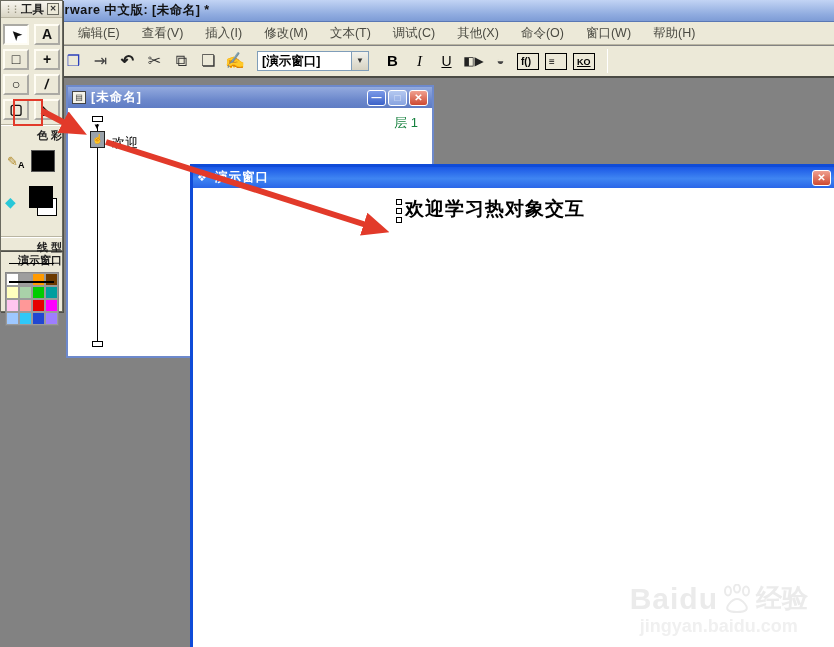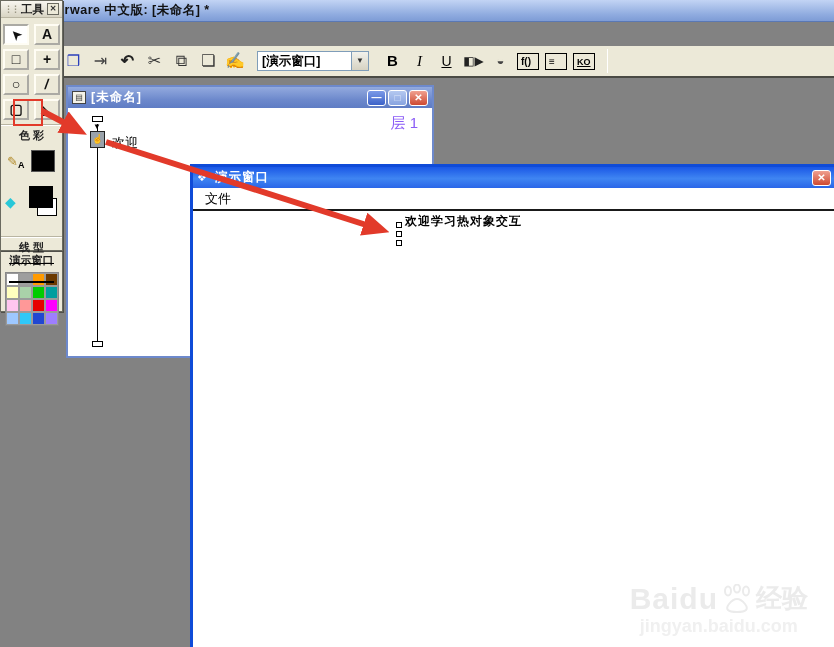--- a/index.html
+++ b/index.html
@@ -59,21 +59,21 @@
   .icon-grid { display:grid; grid-template-columns:26px 26px; gap:3px 5px; justify-content:center; padding-top:5px; }
   .pal-btn { width:26px; height:22px; background:#ece9d8; border:2px outset #fffdf4;
     font-size:13px; line-height:18px; text-align:center; color:#1a1a1a; cursor:default; position:relative; }
   .pal-btn.selected { border-style:inset; background:#dfdbca; }
   [data-name="wait-icon"] span { font-size:5.5px; font-weight:bold; letter-spacing:0; }
   [data-name="knowledge-object-icon"] span, [data-name="knowledge-objects-icon"] span { font-size:9px; font-weight:bold; text-decoration:underline; }
   [data-name="calculation-icon"] span { font-weight:bold; }
   [data-name="interaction-icon"] span { font-weight:bold; font-size:12px; }
 
   .sect { margin-top:5px; border-top:1px solid #fff; box-shadow:0 -1px 0 #b9b5a2;
-    text-align:center; font-size:11px; font-weight:bold; color:#222; padding-top:2px; }
+    text-align:right; font-size:11px; font-weight:bold; color:#222; padding-top:2px; }
   .flag-row { margin:3px 4px 0; border:1px solid #b9b5a2; border-radius:2px; background:#f2efe2;
     display:flex; justify-content:space-around; padding:3px 2px; font-size:14px; }
   .color-grid { display:grid; grid-template-columns:repeat(4,13px); grid-auto-rows:13px;
     justify-content:center; margin-top:4px; border:1px solid #888; width:54px; margin-left:4px; }
   .color-cell { border:1px solid #9a9a9a; }
 
   .tool-grid { display:grid; grid-template-columns:26px 26px; gap:4px 5px; justify-content:center; padding-top:6px; }
   .tool-btn { width:26px; height:21px; background:#ece9d8; border:2px outset #fffdf4;
     font-size:14px; line-height:16px; text-align:center; font-weight:bold; color:#111; }
   .tool-btn.selected { border-style:inset; background:#fff; }
@@ -98,41 +98,41 @@
   .dw-icon { width:14px; height:13px; background:#f4f2e8; border:1px solid #444;
     font-size:8px; line-height:11px; text-align:center; color:#333; }
   .dw-title { color:#fff; font-weight:bold; font-size:12.5px; margin-left:5px; letter-spacing:1px; }
   .win-btns { margin-left:auto; display:flex; gap:2px; }
   .xp-btn { width:19px; height:16px; border-radius:3px; border:1px solid #fff;
     color:#fff; font-size:10px; line-height:14px; text-align:center; font-weight:bold; }
   .xp-min { background:linear-gradient(#7b9ae8,#3c62c8); }
   .xp-max { background:linear-gradient(#b4c8f0,#89a4e0); color:#dce6f8; }
   .xp-close { background:linear-gradient(#f0a090,#ce4a32); }
   .dw-body { position:relative; height:248px; background:#fff; }
-  .layer-label { position:absolute; right:14px; top:6px; font-size:15px; color:#8b5cf6; }
+  .layer-label { position:absolute; right:14px; top:6px; font-size:13px; color:#15803d; }
   .flowline { position:absolute; left:29px; top:16px; width:1px; height:222px; background:#000; }
   .flow-start { position:absolute; left:24px; top:8px; width:11px; height:6px; border:1px solid #000; background:#fff; }
   .flow-start-arrow { position:absolute; left:25px; top:14px; font-size:8px; color:#000; }
   .flow-display-icon { position:absolute; left:22px; top:23px; width:15px; height:17px;
     background:#9aa2aa; border:1px solid #222; color:#fff; font-size:9px; line-height:15px; text-align:center; }
   .flow-label { position:absolute; left:44px; top:26px; font-size:13px; color:#000; }
   .flow-end { position:absolute; left:24px; top:233px; width:11px; height:6px; border:1px solid #000; background:#fff; }
 
   
   #presWin { position:absolute; left:190px; top:164px; width:648px; height:490px;
     border:3px solid #0f4bd8; background:#fff; z-index:10; }
   .pw-titlebar { height:21px; background:linear-gradient(#1a57e6,#3f85f2 55%,#2a66e8);
     display:flex; align-items:center; padding:0 4px; }
   .pw-icon { color:#fff; font-size:11px; width:15px; }
   .pw-title { color:#fff; font-weight:bold; font-size:12.5px; margin-left:3px; letter-spacing:1px; }
   .pw-menubar { height:23px; background:#fff; border-bottom:2px solid #1a1a1a;
     display:flex; align-items:center; padding-left:12px; font-size:13px; color:#000; }
   .pw-body { position:relative; height:441px; background:#fff; }
   .sel-handle { position:absolute; width:6px; height:6px; border:1px solid #000; background:#fff; }
-  .content-text { position:absolute; left:212px; top:2px; font-size:12px; font-weight:bold;
+  .content-text { position:absolute; left:212px; top:8px; font-size:19px; font-weight:bold;
     color:#000; letter-spacing:1px; font-family:"Liberation Serif", serif; }
 
   
   .watermark { position:absolute; right:26px; bottom:10px; z-index:12; color:#ebebeb; text-align:center; }
   .wm-row { display:flex; align-items:center; gap:2px; }
   .wm-brand { font-size:30px; font-weight:bold; letter-spacing:1px; }
   .wm-cn { font-size:26px; font-weight:bold; }
   .wm-url { font-size:18px; font-weight:bold; color:#f0f0f0; margin-top:0; }
 
   
@@ -143,20 +143,33 @@
 </head>
 <body>
 
 <div id="app" data-name="authorware-application">
 
   <div class="titlebar" data-name="app-titlebar">
     <span class="aw-logo" data-name="authorware-logo-icon"></span>
     <span class="app-title" data-name="app-title">Authorware 中文版: [未命名] *</span>
   </div>
 
+  <div class="menubar" data-name="menu-bar">
+    <span class="menu-item" data-name="menu-item">文件(F)</span>
+      <span class="menu-item" data-name="menu-item">编辑(E)</span>
+      <span class="menu-item" data-name="menu-item">查看(V)</span>
+      <span class="menu-item" data-name="menu-item">插入(I)</span>
+      <span class="menu-item" data-name="menu-item">修改(M)</span>
+      <span class="menu-item" data-name="menu-item">文本(T)</span>
+      <span class="menu-item" data-name="menu-item">调试(C)</span>
+      <span class="menu-item" data-name="menu-item">其他(X)</span>
+      <span class="menu-item" data-name="menu-item">命令(O)</span>
+      <span class="menu-item" data-name="menu-item">窗口(W)</span>
+      <span class="menu-item" data-name="menu-item">帮助(H)</span>
+  </div>
 
   <div class="toolbar" data-name="main-toolbar">
     <span style="display:flex">
       <span class="tb-icon" data-name="new-icon"><span>▯</span></span>
         <span class="tb-icon" data-name="open-icon"><span>▱</span></span>
         <span class="tb-icon" data-name="save-package-icon"><span>❒</span></span>
         <span class="tb-icon" data-name="import-icon"><span>⇥</span></span>
         <span class="tb-icon" data-name="undo-icon"><span>↶</span></span>
         <span class="tb-icon" data-name="cut-icon"><span>✂</span></span>
         <span class="tb-icon" data-name="copy-icon"><span>⧉</span></span>
@@ -285,23 +298,20 @@
   </div>
 
   <div id="presWin" data-name="presentation-window">
     <div class="pw-titlebar" data-name="presentation-titlebar">
       <span class="pw-icon" data-name="presentation-window-icon">❖</span>
       <span class="pw-title" data-name="presentation-window-title">演示窗口</span>
       <span class="win-btns">
         <span class="xp-btn xp-close" data-name="presentation-close-button">✕</span>
       </span>
     </div>
-    <div class="pw-menubar" data-name="presentation-menubar">
-      <span data-name="presentation-file-menu">文件</span>
-    </div>
     <div class="pw-body" data-name="presentation-canvas">
       <span class="sel-handle" style="left:203px; top:11px" data-name="selection-handle"></span>
       <span class="sel-handle" style="left:203px; top:20px" data-name="selection-handle"></span>
       <span class="sel-handle" style="left:203px; top:29px" data-name="selection-handle"></span>
       <span class="content-text" data-name="welcome-text">欢迎学习热对象交互</span>
     </div>
   </div>
 
   <div class="watermark" data-name="baidu-jingyan-watermark">
     <div class="wm-row">

